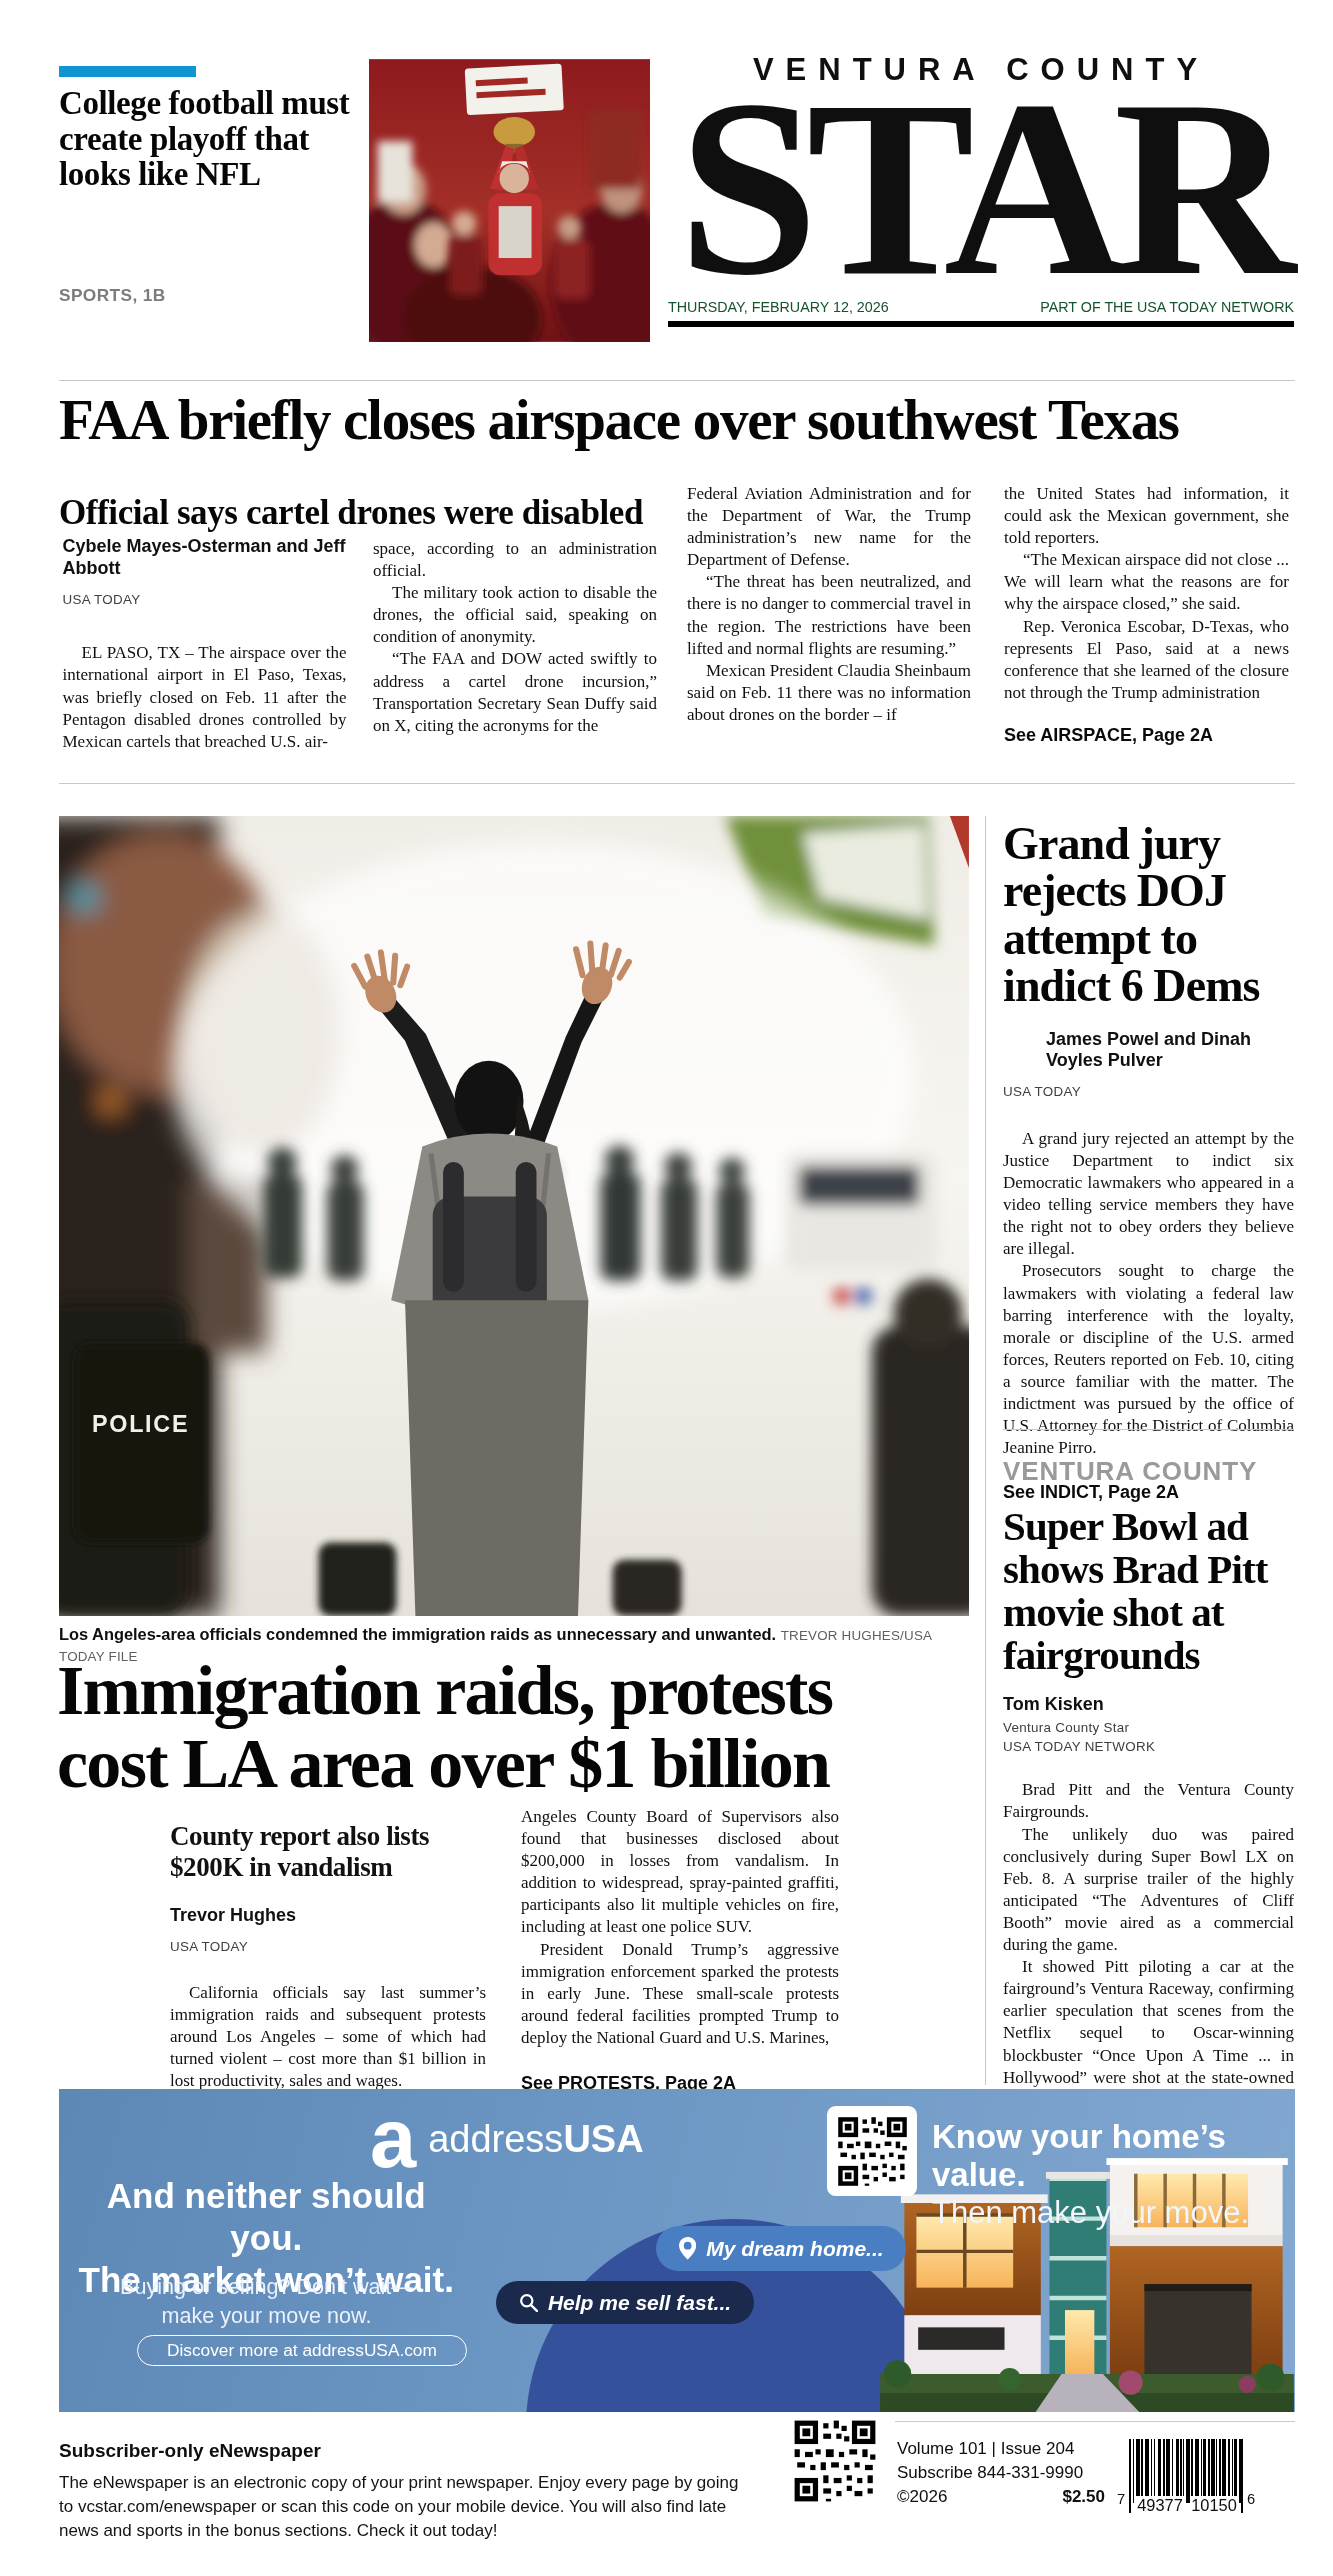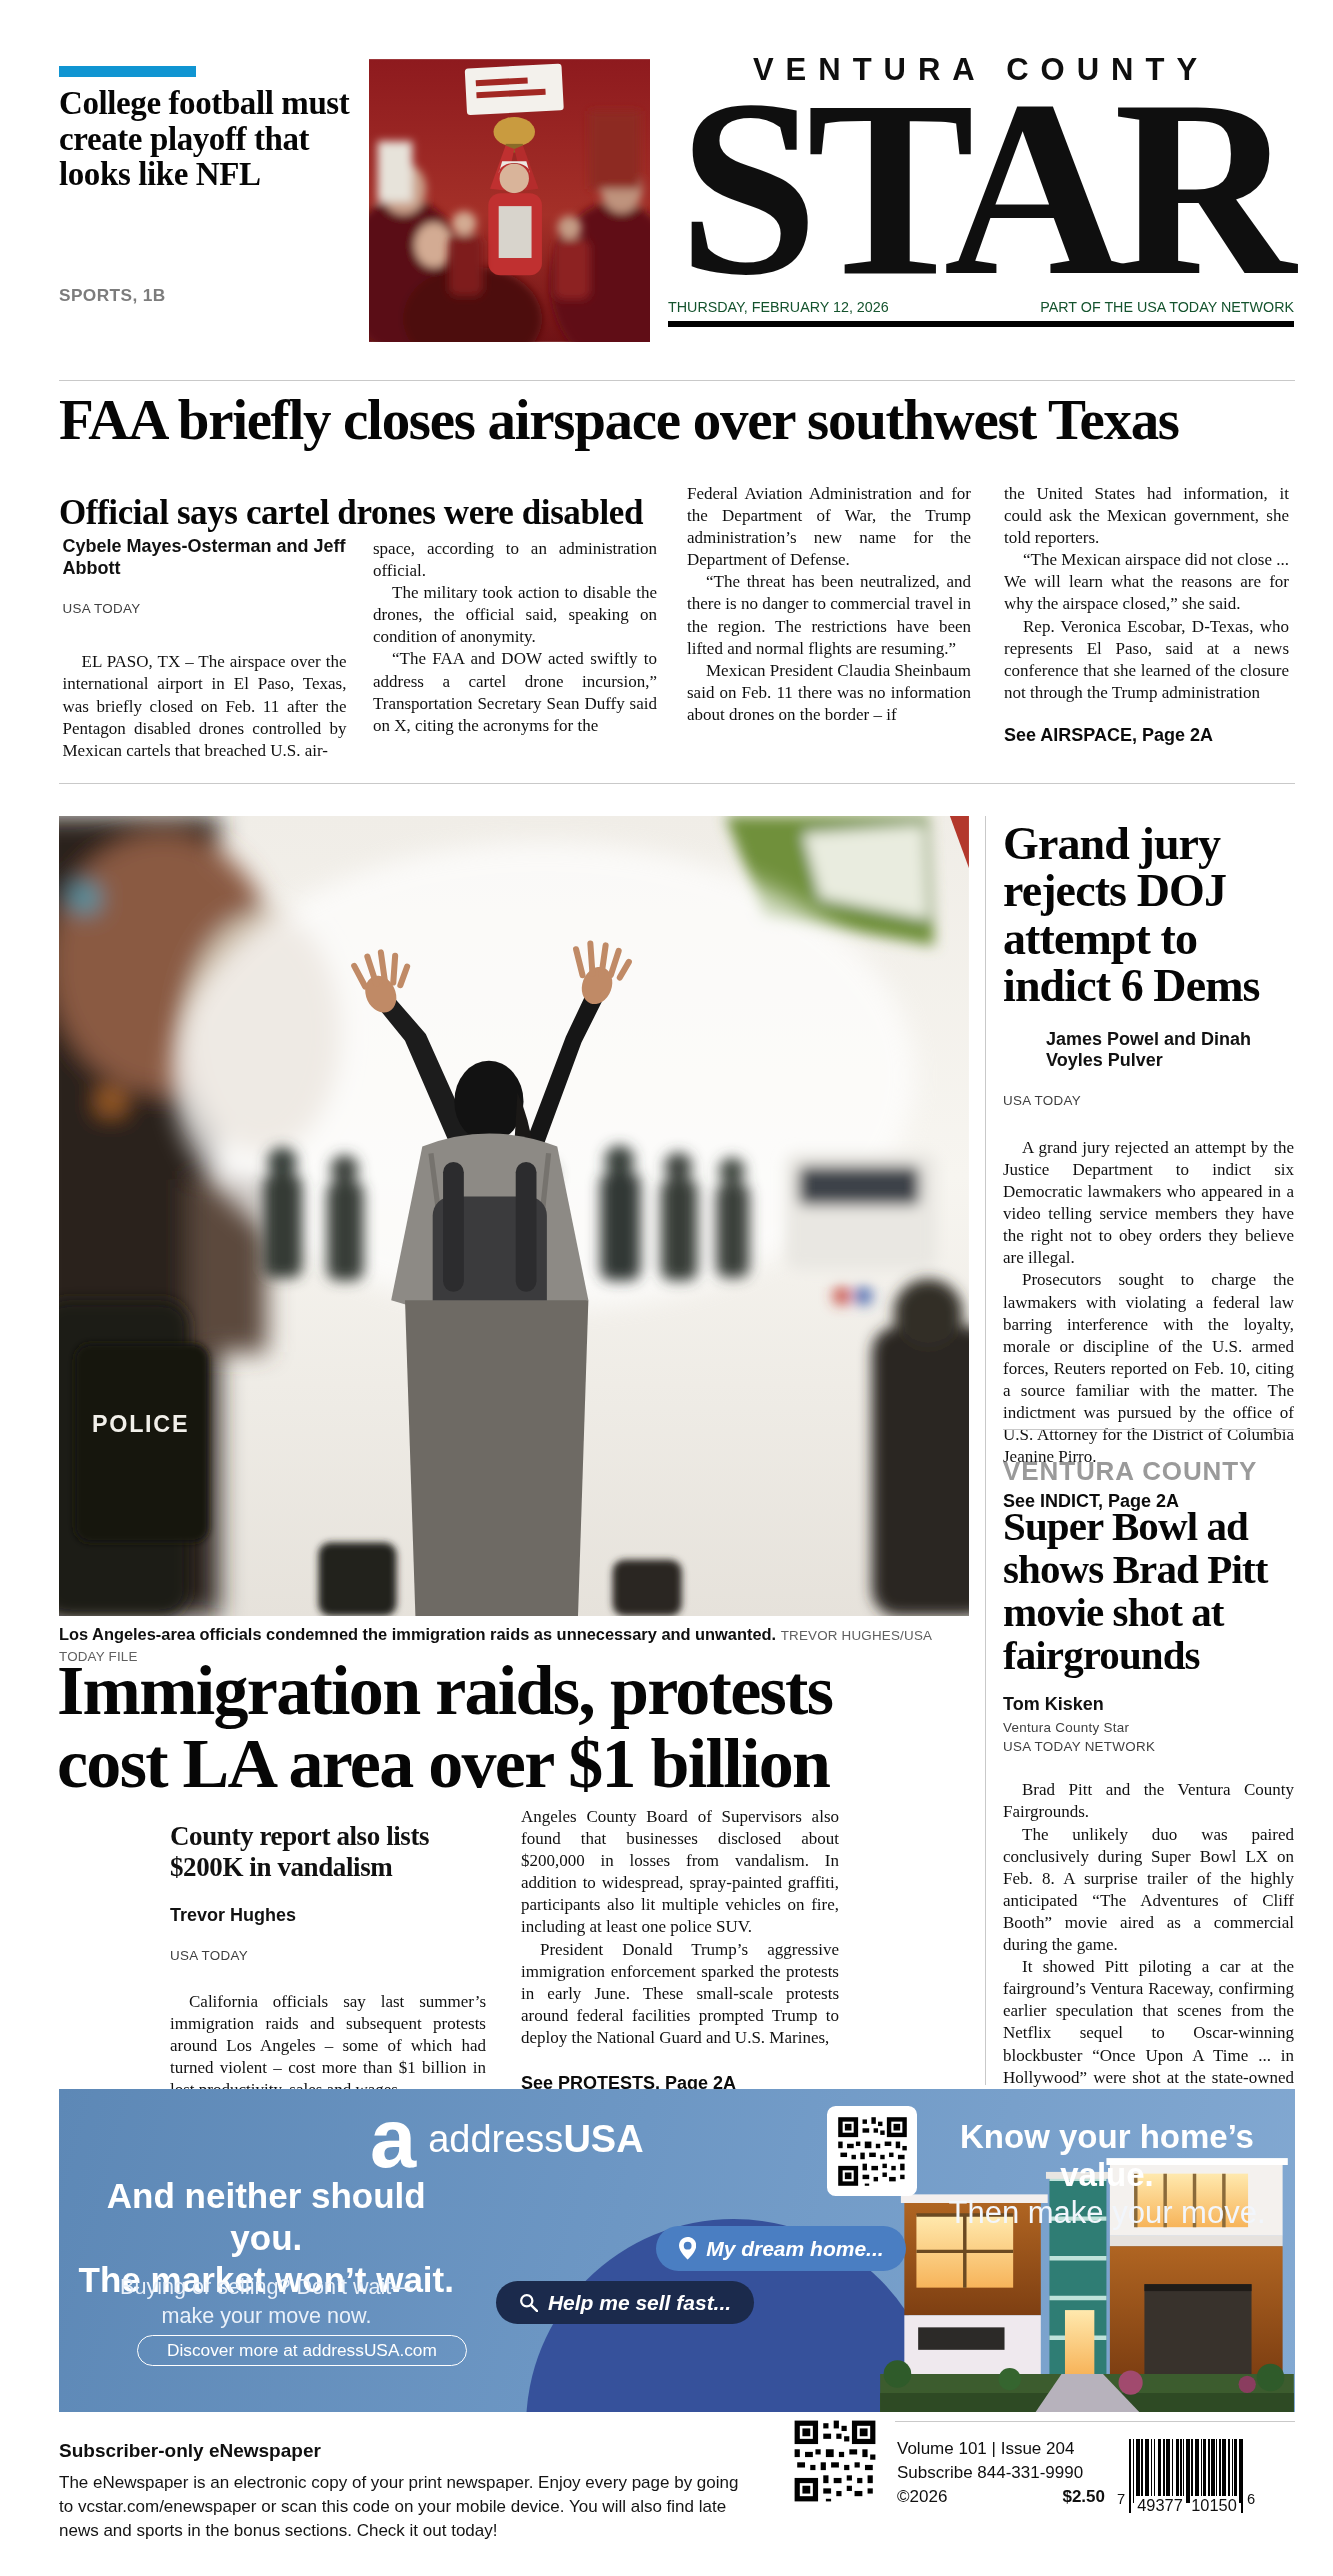--- a/index.html
+++ b/index.html
@@ -4,21 +4,21 @@
 <style>
   html,body{margin:0;padding:0;background:#e9e9e9;}
   .page{position:relative;width:1333px;height:2576px;background:#ffffff;margin:0 auto;overflow:hidden;
         font-family:"Liberation Sans",sans-serif;color:#0f0f0f;}
   .abs{position:absolute;}
   .serif{font-family:"Liberation Serif",serif;}
   .hl{font-family:"Liberation Serif",serif;font-weight:700;color:#060606;letter-spacing:-0.9px;}
   .bp{font:17px/1.3 "Liberation Serif",serif;text-align:justify;color:#101010;margin:0 0 0 0;}
   .ind{text-indent:19px;}
   .by{font:700 18px/1.22 "Liberation Sans",sans-serif;color:#111;}
-  .src{font:13.4px/1.45 "Liberation Sans",sans-serif;color:#3f3f3f;letter-spacing:0.3px;margin-top:19px;}
+  .src{font:13.4px/1.45 "Liberation Sans",sans-serif;color:#3f3f3f;letter-spacing:0.3px;margin-top:10px;}
   .jump{font:700 18px/1.2 "Liberation Sans",sans-serif;color:#0b0b0b;}
   .rule{background:#c9c9c9;}
   .kicker{font:700 31px/1 "Liberation Sans",sans-serif;letter-spacing:12px;text-align:center;white-space:nowrap;}
   .star{font:700 252px/0.82 "Liberation Serif",serif;letter-spacing:-12px;text-align:center;}
   .dateline{display:flex;justify-content:space-between;font:14.3px/1 "Liberation Sans",sans-serif;color:#14532d;margin-top:8.6px;}
   .blackbar{height:6px;background:#000;margin-top:6px;}
   .graylabel{font:800 26px/1 "Liberation Sans",sans-serif;color:#9a9a9a;letter-spacing:0.9px;}
   .adtext{color:#fff;font-family:"Liberation Sans",sans-serif;}
   .pill{position:absolute;display:flex;align-items:center;gap:10.4px;border-radius:26px;color:#fff;
         font:italic 600 21px/1 "Liberation Sans",sans-serif;padding:11.2px 22.5px;z-index:5;}
@@ -399,21 +399,21 @@
         <line x1="14" y1="14" x2="21" y2="21" stroke="#fff" stroke-width="2.8" stroke-linecap="round"></line>
       </svg>
       <span>Help me sell fast...</span>
     </div>
 
     <div class="abs qr-tile" style="left:768px;top:17.3px;width:86px;height:86px;border:2.6px solid #fff;outline:2.6px solid rgba(255,255,255,.0);z-index:3;">
       <svg width="73" height="73" viewBox="0 0 33 33">
           <use href="#qr"></use>
         </svg>
     </div>
-    <div class="abs adtext" style="left:873px;top:29px;width:350px;text-align:center;z-index:3;">
+    <div class="abs adtext" style="left:873px;top:29px;width:350px;z-index:3;">
       <div style="font-weight:800;font-size:33px;line-height:1.15;">Know your home’s value.</div>
       <div style="font-weight:400;font-size:31px;line-height:1.2;color:#f2f6fc;">Then make your move.</div>
     </div>
   </div>
 
   <div class="abs" style="left:59px;top:2439px;width:683px;">
     <div style="font:700 19px/1.3 'Liberation Sans',sans-serif;">Subscriber-only eNewspaper</div>
     <div style="font:400 17px/1.42 'Liberation Sans',sans-serif;color:#141414;margin-top:7px;">The eNewspaper is an electronic copy of your print newspaper. Enjoy every page by going to vcstar.com/enewspaper or scan this code on your mobile device. You will also find late news and sports in the bonus sections. Check it out today!</div>
   </div>
 

